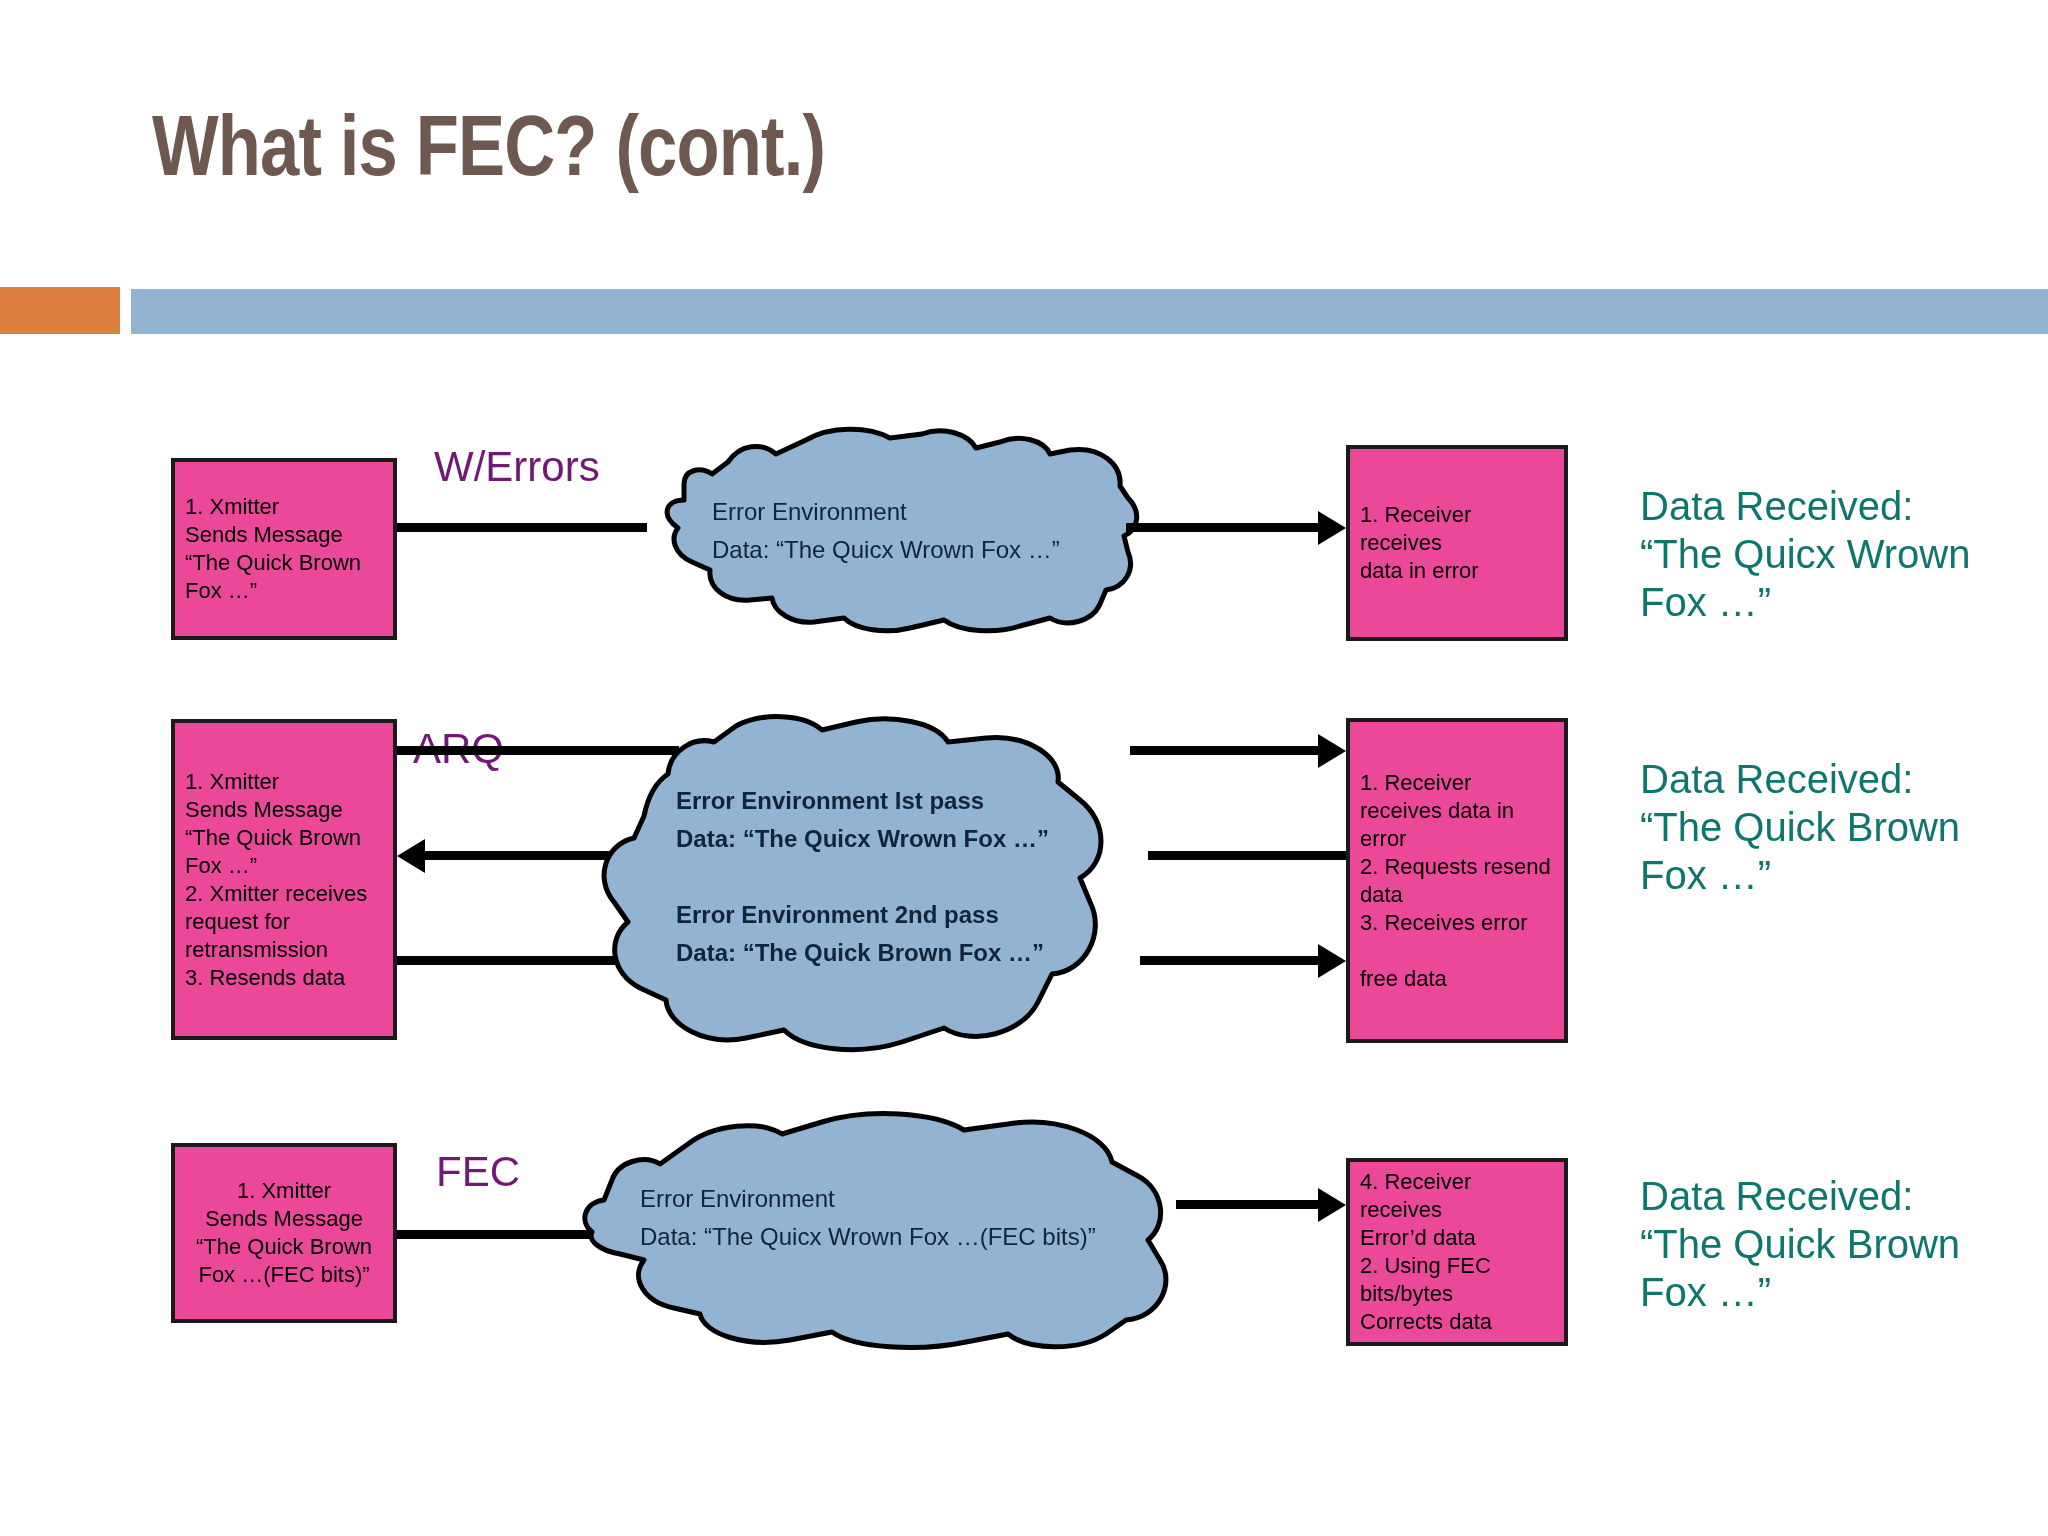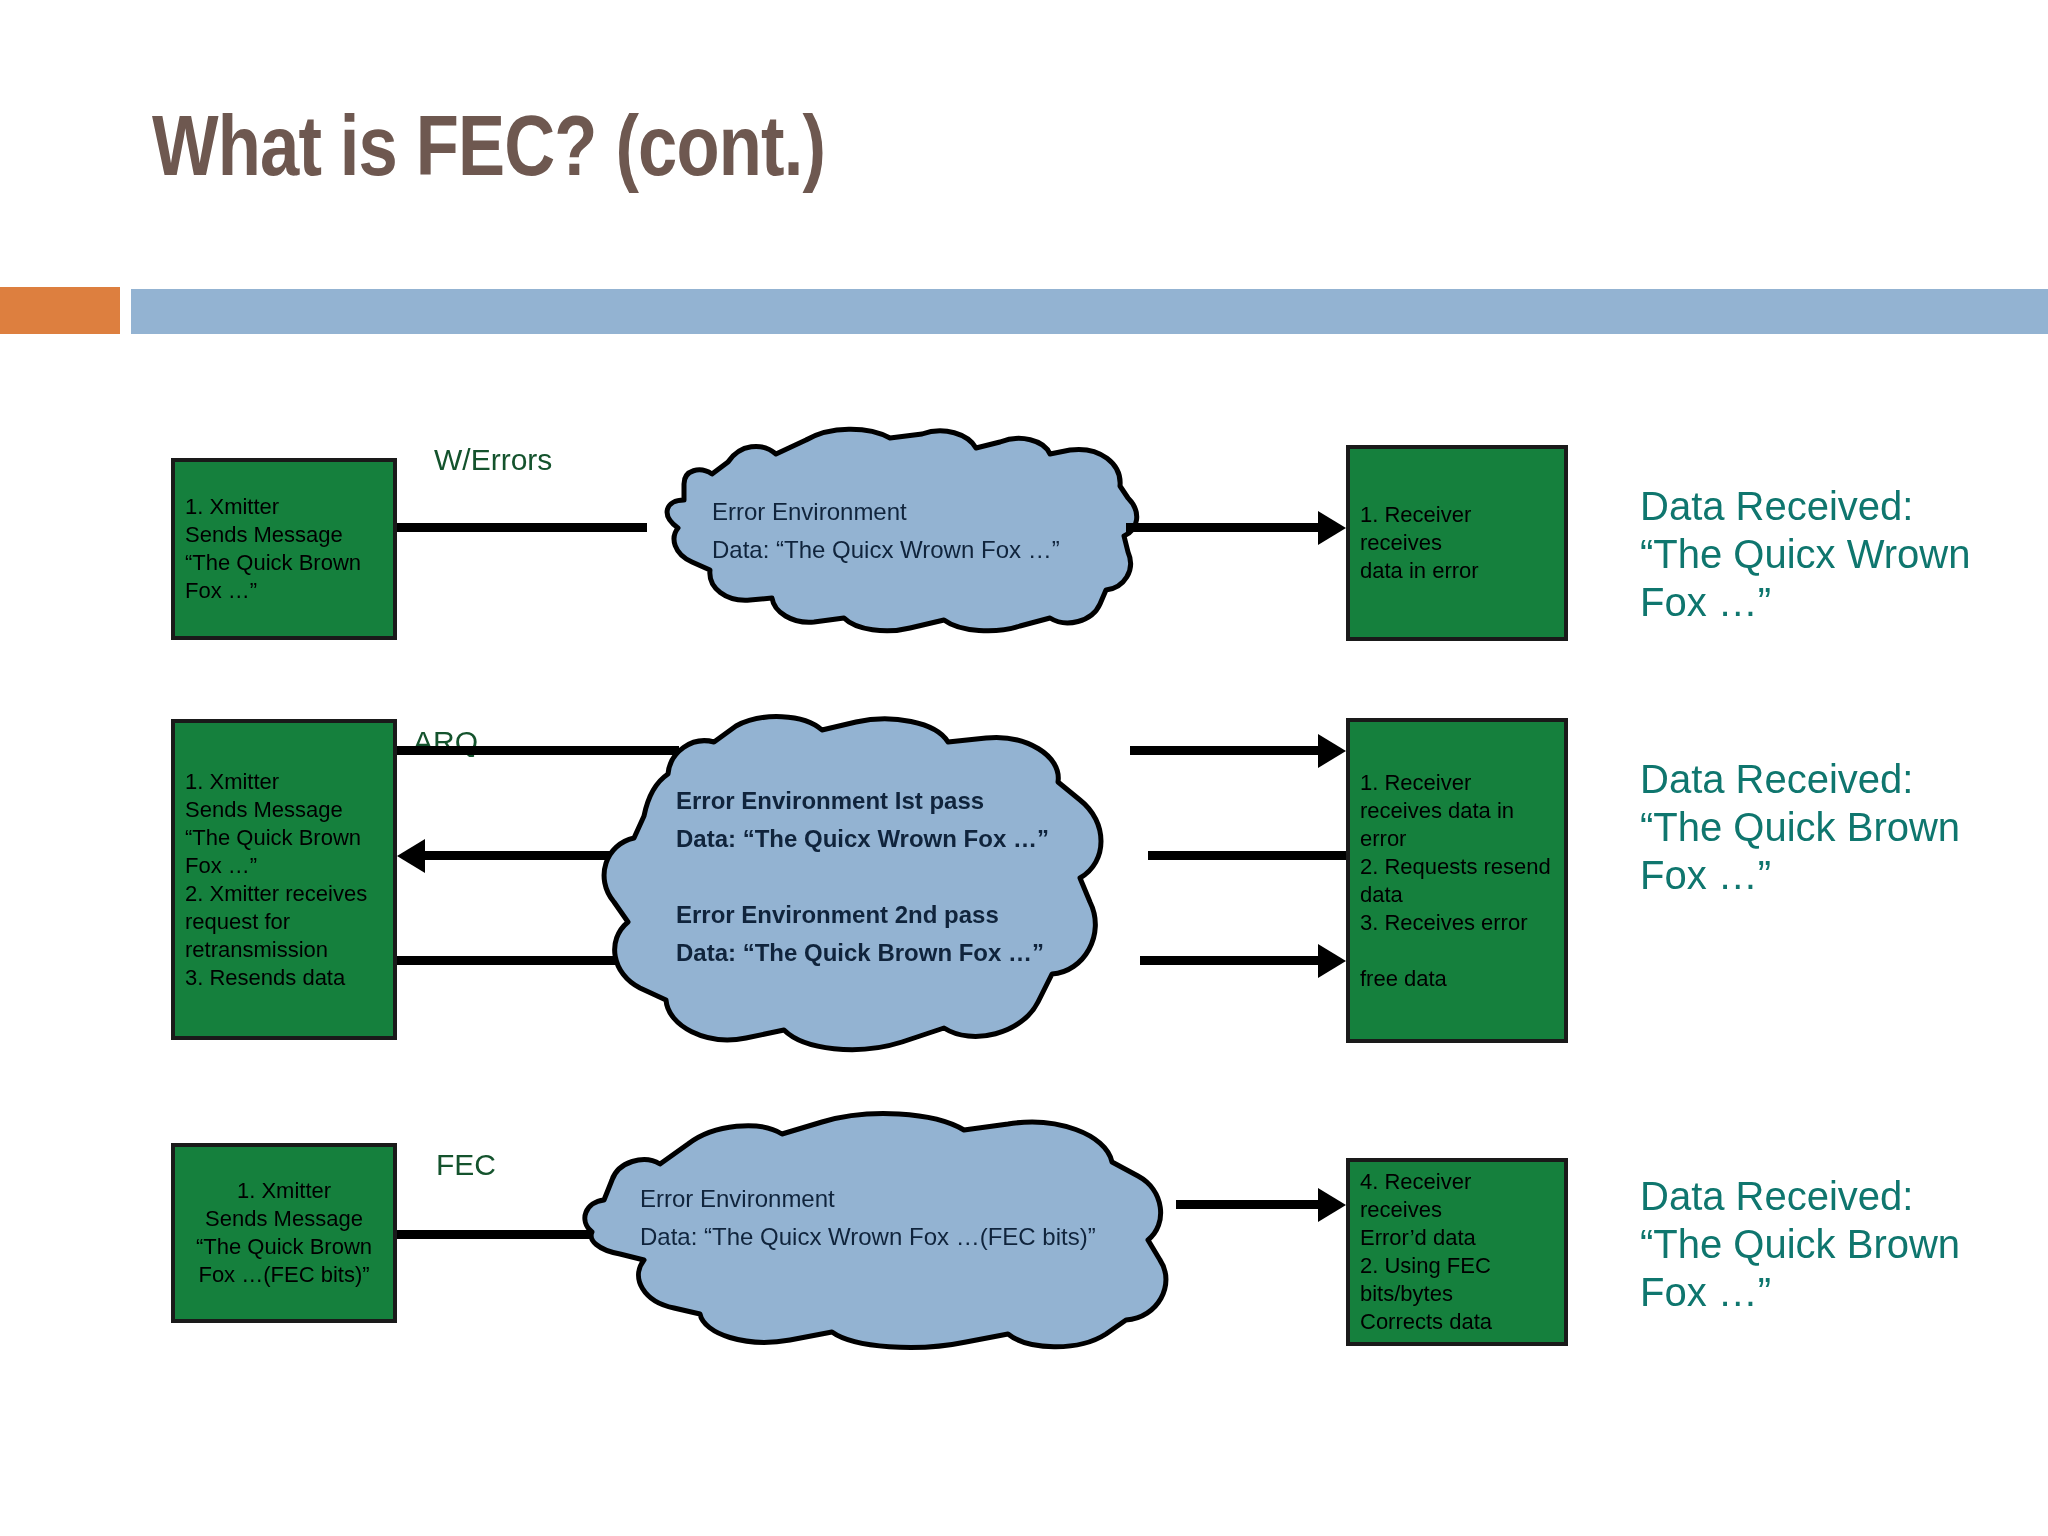--- a/index.html
+++ b/index.html
@@ -38,37 +38,37 @@
   #header-bar {
     position: absolute;
     left: 131px; top: 289px;
     width: 1917px; height: 45px;
     background: #93B3D2;
   }
 
   
   .yellow-box {
     position: absolute;
-    background: #15803d;
+    background: #ec4899;
     border: 4px solid #1A1A1A;
     color: #000000;
     font-size: 22px;
     line-height: 28px;
     padding: 0 10px;
     display: flex;
     flex-direction: column;
     justify-content: center;
     white-space: pre-line;
   }
   .yellow-box.center { text-align: center; align-items: center; }
 
   .row-label {
     position: absolute;
-    font-size: 30px;
-    color: #14532d;
+    font-size: 42px;
+    color: #701a75;
     white-space: nowrap;
   }
 
   .received-label {
     position: absolute;
     font-size: 40px;
     line-height: 48px;
     color: #0f766e;
     white-space: pre-line;
   }

